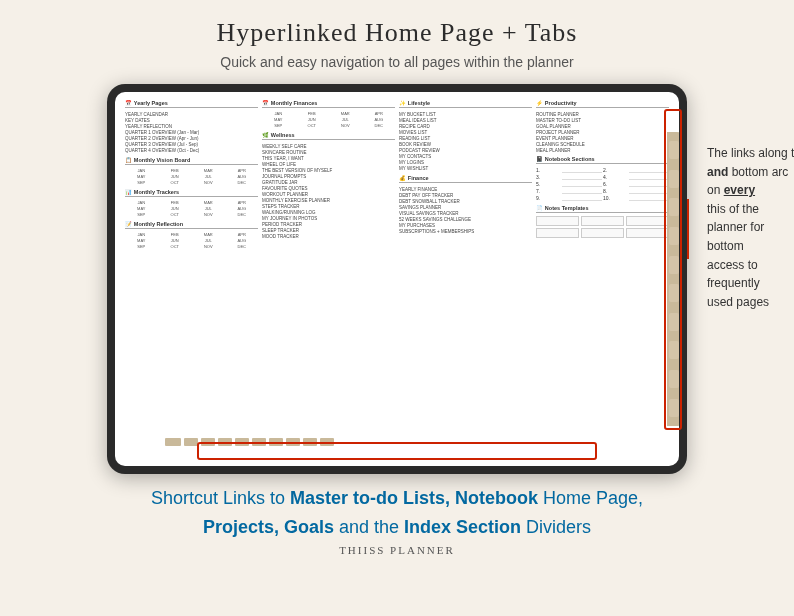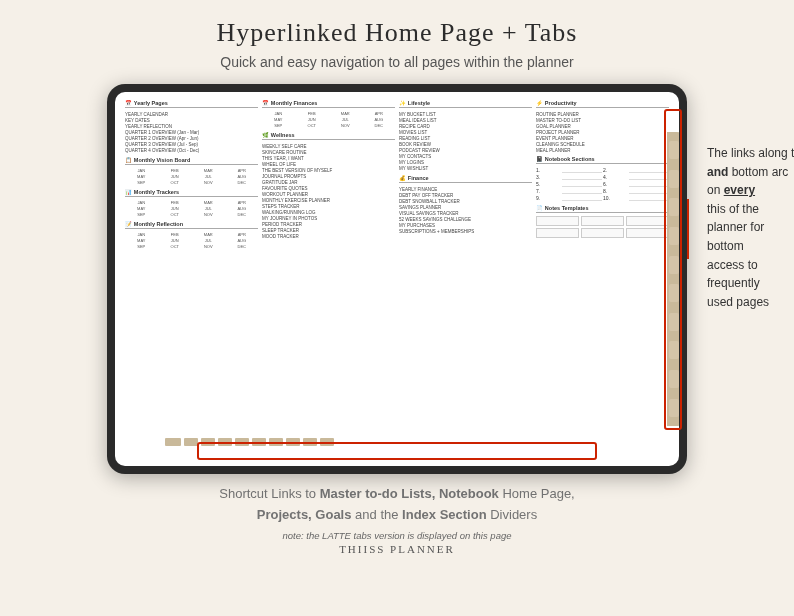--- a/index.html
+++ b/index.html
@@ -161,23 +161,23 @@
     }
 
     
     .bottom-section {
       margin-top: 10px;
       text-align: center;
       width: 100%;
     }
 
     .shortcut-text {
-      font-size: 13px;
+      font-size: 18px;
       font-family: Arial, sans-serif;
-      color: #737373;
+      color: #0369a1;
       line-height: 1.6;
     }
 
     .shortcut-text strong {
       font-weight: bold;
     }
 
     .bottom-note {
       font-size: 9.5px;
       color: #666;
@@ -545,17 +545,16 @@
       <div style="width:2px;height:60px;background:#cc2200;position:absolute;left:-20px;top:55px;"></div>
     </div>
 
   </div>
 
   <div class="bottom-section">
     <p class="shortcut-text">
       Shortcut Links to <strong>Master to-do Lists, Notebook</strong> Home Page,<br>
       <strong>Projects, Goals</strong> and the <strong>Index Section</strong> Dividers
     </p>
-    <p class="bottom-note">note: the LATTE tabs version is displayed on this page</p>
     <p class="branding">THIISS Planner</p>
   </div>
 
 </div>
 
 </body></html>

